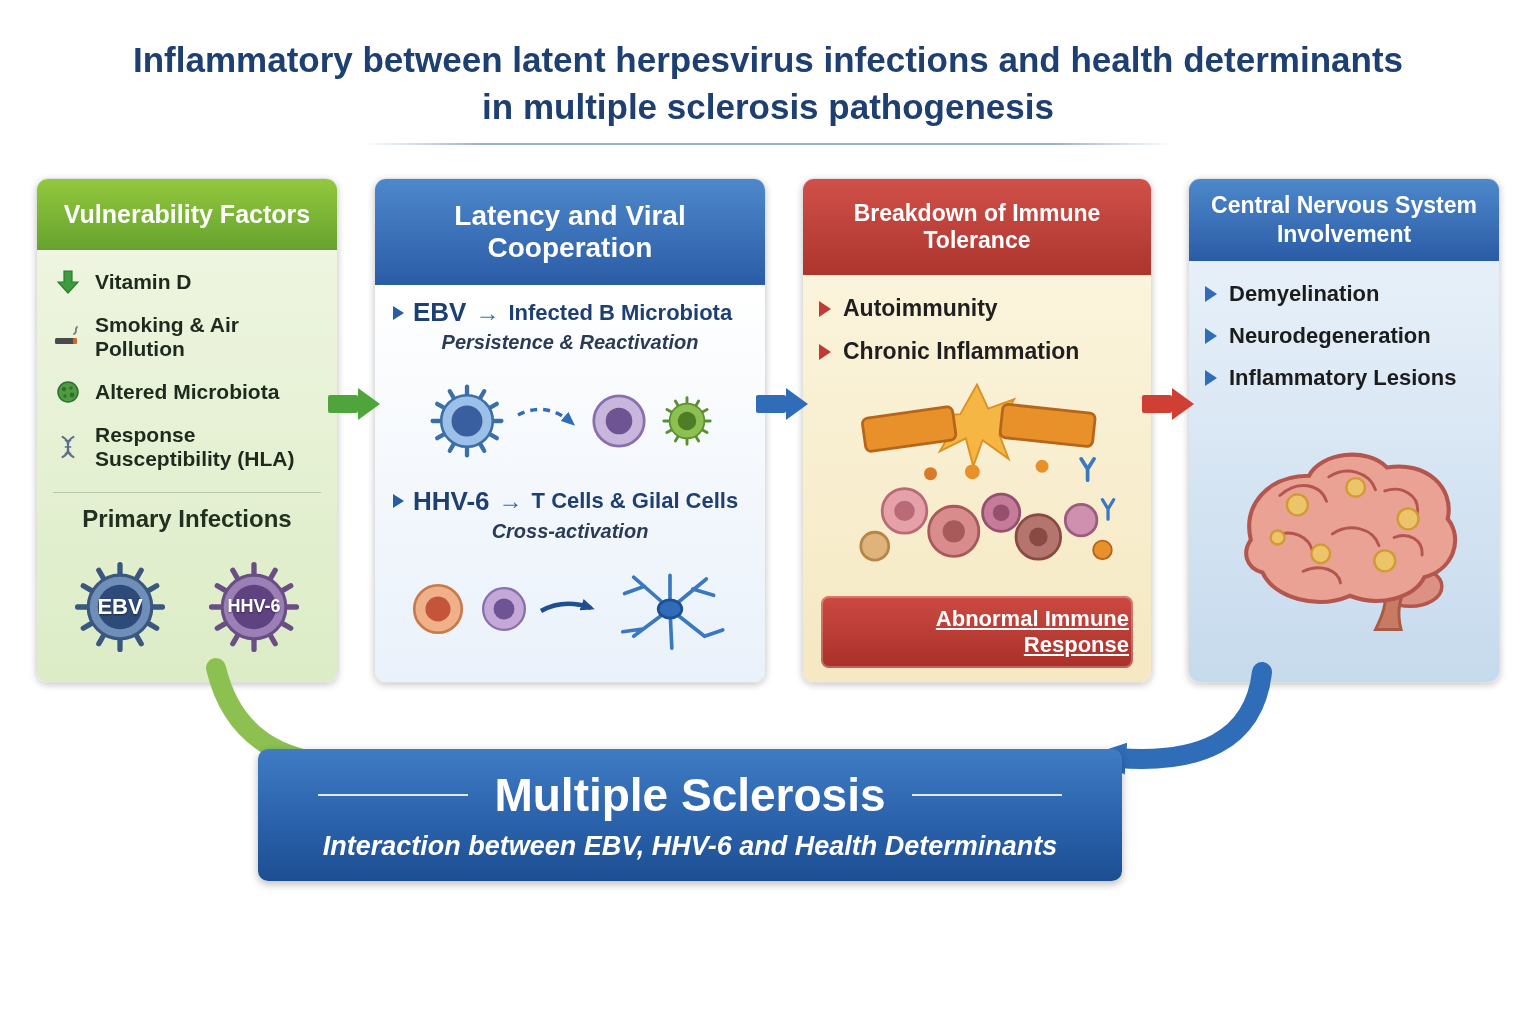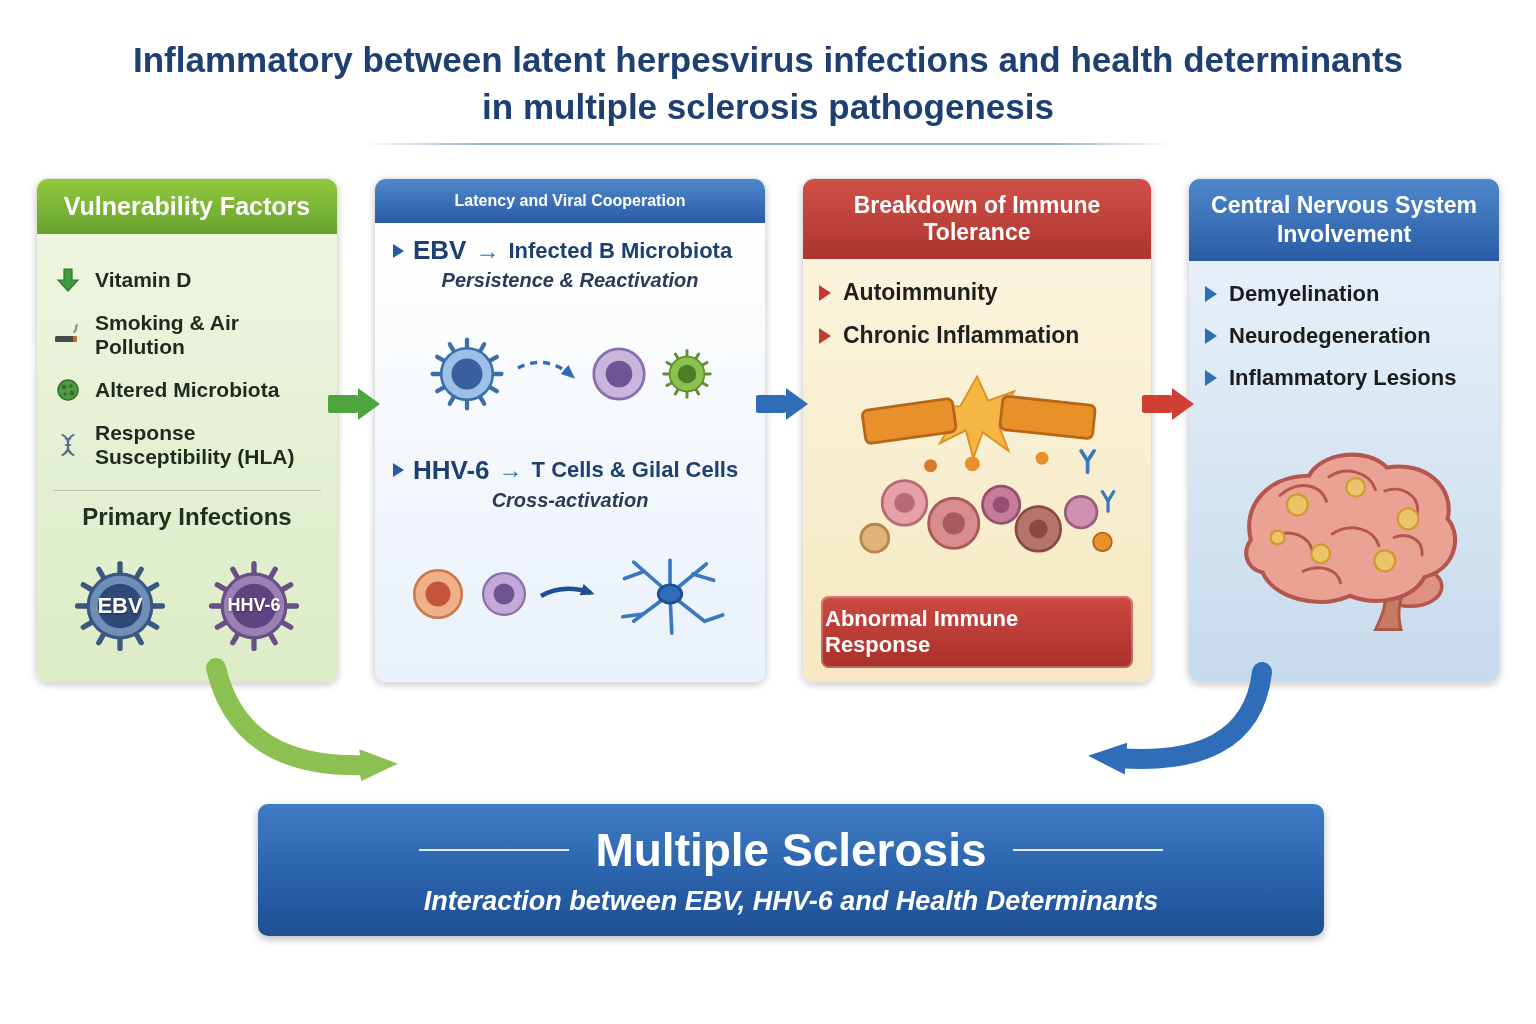--- a/index.html
+++ b/index.html
@@ -12,27 +12,27 @@
   
   .title-wrap { position: absolute; top: 36px; left: 0; right: 0; text-align: center;
     color: #1d3f72; font-weight: bold; font-size: 35px; line-height: 1.35; }
   .title-rule { margin: 12px auto 0; width: 810px; height: 2px;
     background: linear-gradient(90deg, transparent, #9ab0c8 15%, #9ab0c8 85%, transparent); }
 
   
   .panels { position: absolute; top: 178px; left: 36px; display: flex; align-items: flex-start; }
   .panel { height: 505px; border-radius: 12px; display: flex; flex-direction: column;
     overflow: hidden; box-shadow: 0 2px 7px rgba(0,0,0,.22); border: 1px solid rgba(0,0,0,.12); }
-  .panel-header { color: #fff; font-weight: bold; text-align: center; padding: 13px 8px; }
+  .panel-header { color: #fff; font-weight: bold; text-align: center; padding: 21px 8px; }
   .panel-body { flex: 1; display: flex; flex-direction: column; }
 
   
   .p1 { width: 302px; }
   .p1 .panel-header { font-size: 25px; background: linear-gradient(180deg, #93c83e, #66a32e); }
-  .p1 .panel-body { background: linear-gradient(180deg, #eef5e0, #dcecc6); padding: 24px 16px 10px; justify-content: space-between; }
+  .p1 .panel-body { background: linear-gradient(180deg, #eef5e0, #dcecc6); padding: 10px 16px 10px; justify-content: space-between; }
   .vf-item { display: flex; align-items: center; gap: 12px; font-size: 21px; font-weight: bold;
     color: #1f2a1f; margin: 9px 0; }
   .vf-icon { width: 30px; display: flex; justify-content: center; flex: 0 0 30px; }
   .divider { height: 1px; background: #b9c9a4; margin: 12px 0 8px; }
   .subheader { text-align: center; font-size: 24px; font-weight: bold; color: #22301f; margin: 4px 0 8px; }
   .virus-row { display: flex; justify-content: space-around; align-items: center; flex: 1; }
   .virus { position: relative; width: 106px; height: 106px; }
   .virus svg { width: 100%; height: 100%; }
   .vlabel { position: absolute; inset: 0; display: flex; align-items: center; justify-content: center;
     color: #fff; font-weight: bold; text-shadow: 0 1px 2px rgba(0,0,0,.45); }
@@ -41,54 +41,54 @@
   
   .flow-arrow { width: 56px; flex: 0 0 56px; margin: 210px -10px 0; display: flex; align-items: center; z-index: 6; }
   .flow-arrow .bar { width: 30px; height: 18px; border-radius: 2px; }
   .flow-arrow .head { width: 0; height: 0; border-top: 16px solid transparent; border-bottom: 16px solid transparent; border-left: 22px solid; }
   .fa-green .bar { background: #4fa53c; } .fa-green .head { border-left-color: #4fa53c; }
   .fa-blue .bar { background: #2f6db8; } .fa-blue .head { border-left-color: #2f6db8; }
   .fa-red .bar { background: #cf3f34; } .fa-red .head { border-left-color: #cf3f34; }
 
   
   .p2 { width: 392px; }
-  .p2 .panel-header { font-size: 16px; background: linear-gradient(180deg, #4e88cb, #2a5ca6); }
+  .p2 .panel-header { font-size: 28px; background: linear-gradient(180deg, #4e88cb, #2a5ca6); }
   .p2 .panel-body { background: linear-gradient(180deg, #ffffff, #e9f1fa); padding: 12px 18px 8px; }
   .row-head { display: flex; align-items: center; gap: 9px; color: #1d3f72; font-weight: bold; font-size: 22px; }
   .row-head .vname { font-size: 26px; }
   .arrow-char { color: #2f6db8; font-weight: bold; font-size: 24px; }
   .tri { width: 0; height: 0; border-top: 7px solid transparent; border-bottom: 7px solid transparent; border-left: 11px solid #2a5ca6; flex: 0 0 auto; }
   .caption { font-style: italic; font-size: 20px; font-weight: bold; color: #2b3a55; text-align: center; margin: 3px 0 2px; }
   .illus { display: flex; align-items: center; justify-content: center; gap: 4px; flex: 1; min-height: 0; }
 
   
   .p3 { width: 350px; }
   .p3 .panel-header { font-size: 23px; background: linear-gradient(180deg, #d05049, #ac352e); }
   .p3 .panel-body { background: linear-gradient(180deg, #fbf4dc, #f5e8c2); padding: 12px 16px 12px; }
   .p3-item { display: flex; align-items: center; gap: 12px; font-size: 23px; font-weight: bold; color: #1f1f1f; margin: 8px 0; }
   .tri-red { width: 0; height: 0; border-top: 8px solid transparent; border-bottom: 8px solid transparent; border-left: 12px solid #c23b32; flex: 0 0 auto; }
   .p3-illus { flex: 1; display: flex; align-items: center; justify-content: center; min-height: 0; }
   .badge { margin: 4px 2px 2px; background: linear-gradient(180deg, #cc4a42, #a93029); color: #fff;
-    border-radius: 8px; text-align: left; font-size: 22px; font-weight: bold; padding: 10px 4px;
-    box-shadow: inset 0 0 0 2px rgba(255,255,255,.25); }
+    border-radius: 8px; text-align: right; font-size: 22px; font-weight: bold; padding: 10px 4px;
+    box-shadow: inset 0 0 0 2px rgba(255,255,255,.25); text-decoration: underline; }
 
   
   .p4 { width: 312px; }
   .p4 .panel-header { font-size: 23px; line-height: 1.25; padding: 12px 20px;
     background: linear-gradient(180deg, #4e88cb, #2a5ca6); }
   .p4 .panel-body { background: linear-gradient(180deg, #e7f0f9, #c6daed); padding: 12px 16px 12px; }
   .p4-item { display: flex; align-items: center; gap: 12px; font-size: 22px; font-weight: bold; color: #1c1c1c; margin: 8px 0; }
   .tri-blue { width: 0; height: 0; border-top: 8px solid transparent; border-bottom: 8px solid transparent; border-left: 12px solid #2f6db8; flex: 0 0 auto; }
   .brain-wrap { flex: 1; display: flex; align-items: center; justify-content: center; min-height: 0; }
 
   
   .curves { position: absolute; inset: 0; width: 1536px; height: 1024px; pointer-events: none; z-index: 4; }
 
   
-  .banner { position: absolute; left: 258px; top: 804px; width: 1066px; height: 132px; border-radius: 10px;
+  .banner { position: absolute; left: 258px; top: 749px; width: 864px; height: 132px; border-radius: 10px;
     background: linear-gradient(180deg, #3f7cc4 0%, #2a62ab 55%, #1d4e92 100%);
     color: #fff; display: flex; flex-direction: column; align-items: center; justify-content: center;
     box-shadow: 0 3px 9px rgba(0,0,0,.28); z-index: 5; }
   .banner-title-row { display: flex; align-items: center; gap: 26px; font-size: 46px; font-weight: bold; }
   .banner-line { width: 150px; height: 2px; background: rgba(255,255,255,.85); }
   .banner-subtitle { font-style: italic; font-size: 27px; font-weight: bold; margin-top: 9px; }
 </style>
 </head>
 <body>
 

